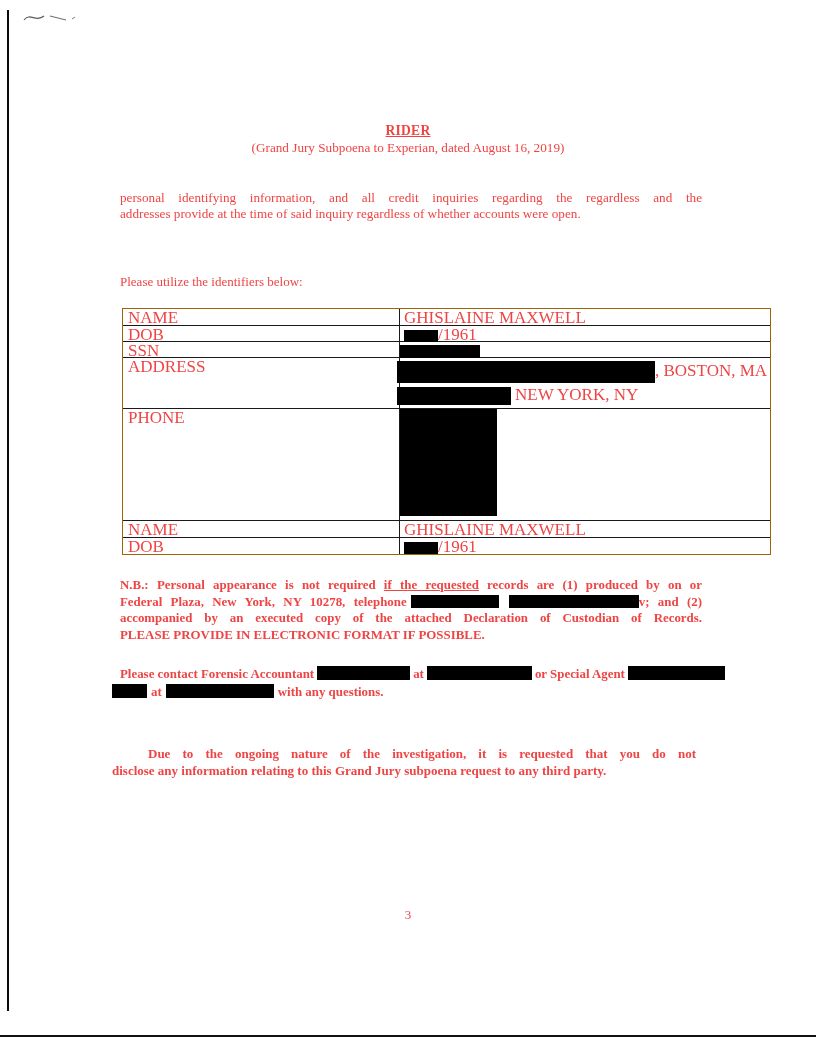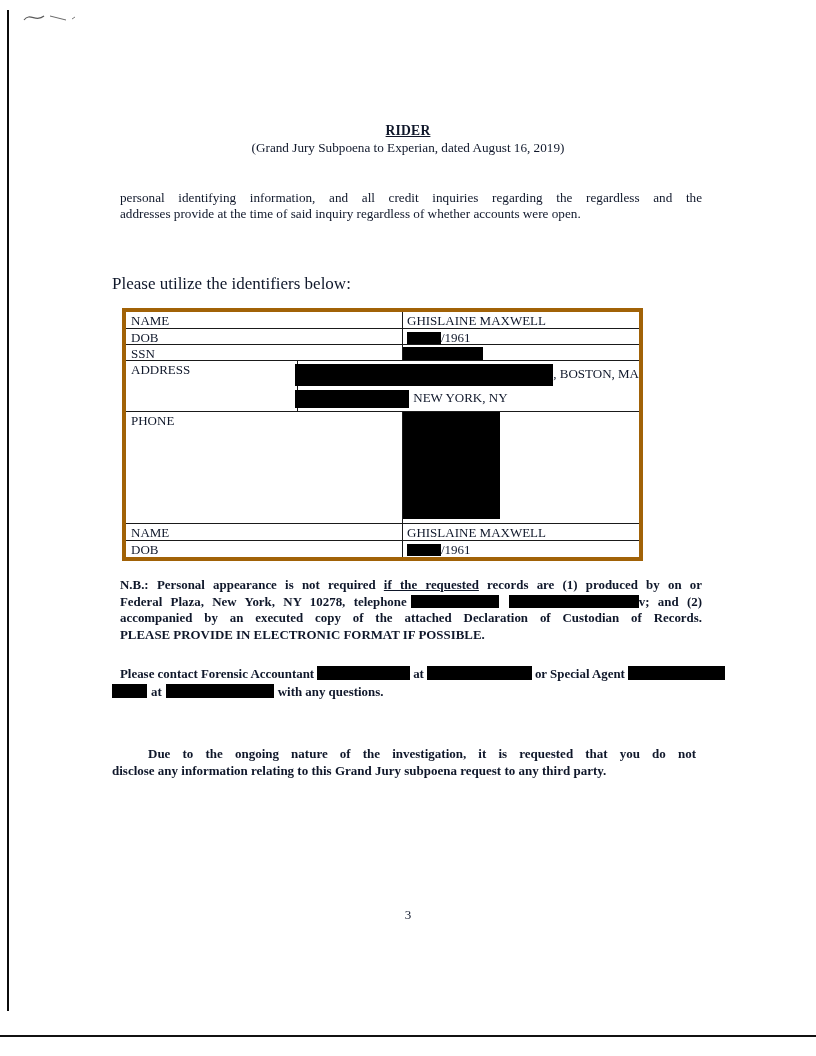--- a/index.html
+++ b/index.html
@@ -3,43 +3,43 @@
 <meta charset="utf-8">
 <style>
   * { margin:0; padding:0; box-sizing:border-box; }
   html,body { background:#ffffff; }
   .page {
     position:relative;
     width:816px; height:1056px;
     background:#ffffff;
     overflow:hidden;
     font-family:"Liberation Serif", serif;
-    color:#0f172a;
+    color:#ef4444;
   }
   .abs { position:absolute; }
   .centered { left:0; width:816px; text-align:center; }
   .u { text-decoration:underline; }
   .jline { text-align:justify; text-align-last:justify; }
   .nowrap { white-space:nowrap; }
 
   
   .scan-edge-left { left:7px; top:10px; width:2px; height:1001px; background:#0b0b0b; }
   .scan-edge-bottom { left:0px; top:1035px; width:816px; height:2px; background:#111111; }
   .scan-mark { left:20px; top:7px; }
 
   
   .doc-title { top:123px; font-size:13.6px; font-weight:bold; text-decoration:underline; letter-spacing:.2px; }
   .doc-subtitle { top:140px; font-size:13.2px; }
 
   
   .intro { left:120px; top:190px; width:582px; font-size:13.2px; line-height:16.3px; }
-  .lead { left:112px; top:274px; font-size:17px; }
+  .lead { left:120px; top:274px; font-size:13px; }
 
   
-  .idtable { left:122px; top:308px; width:521px; border:4px solid #a16207; font-size:13px; line-height:14px; }
+  .idtable { left:122px; top:308px; width:649px; border:1px solid #a16207; font-size:17px; line-height:14px; }
   .trow { display:flex; border-bottom:1px solid #1a1a1a; }
   .trow:last-child { border-bottom:none; }
   .tlabel { width:277px; border-right:1px solid #1a1a1a; padding:2px 0 0 5px; }
   .tvalue { flex:1; padding:2px 0 0 4px; white-space:nowrap; overflow:visible; }
   .cell-flush { padding:0; }
   .addr-line1 { height:26px; line-height:26px; padding-left:4px; }
   .addr-line2 { height:22px; line-height:22px; padding-left:4px; }
 
   
   .rbox { display:inline-block; background:#000; vertical-align:-2px; }

